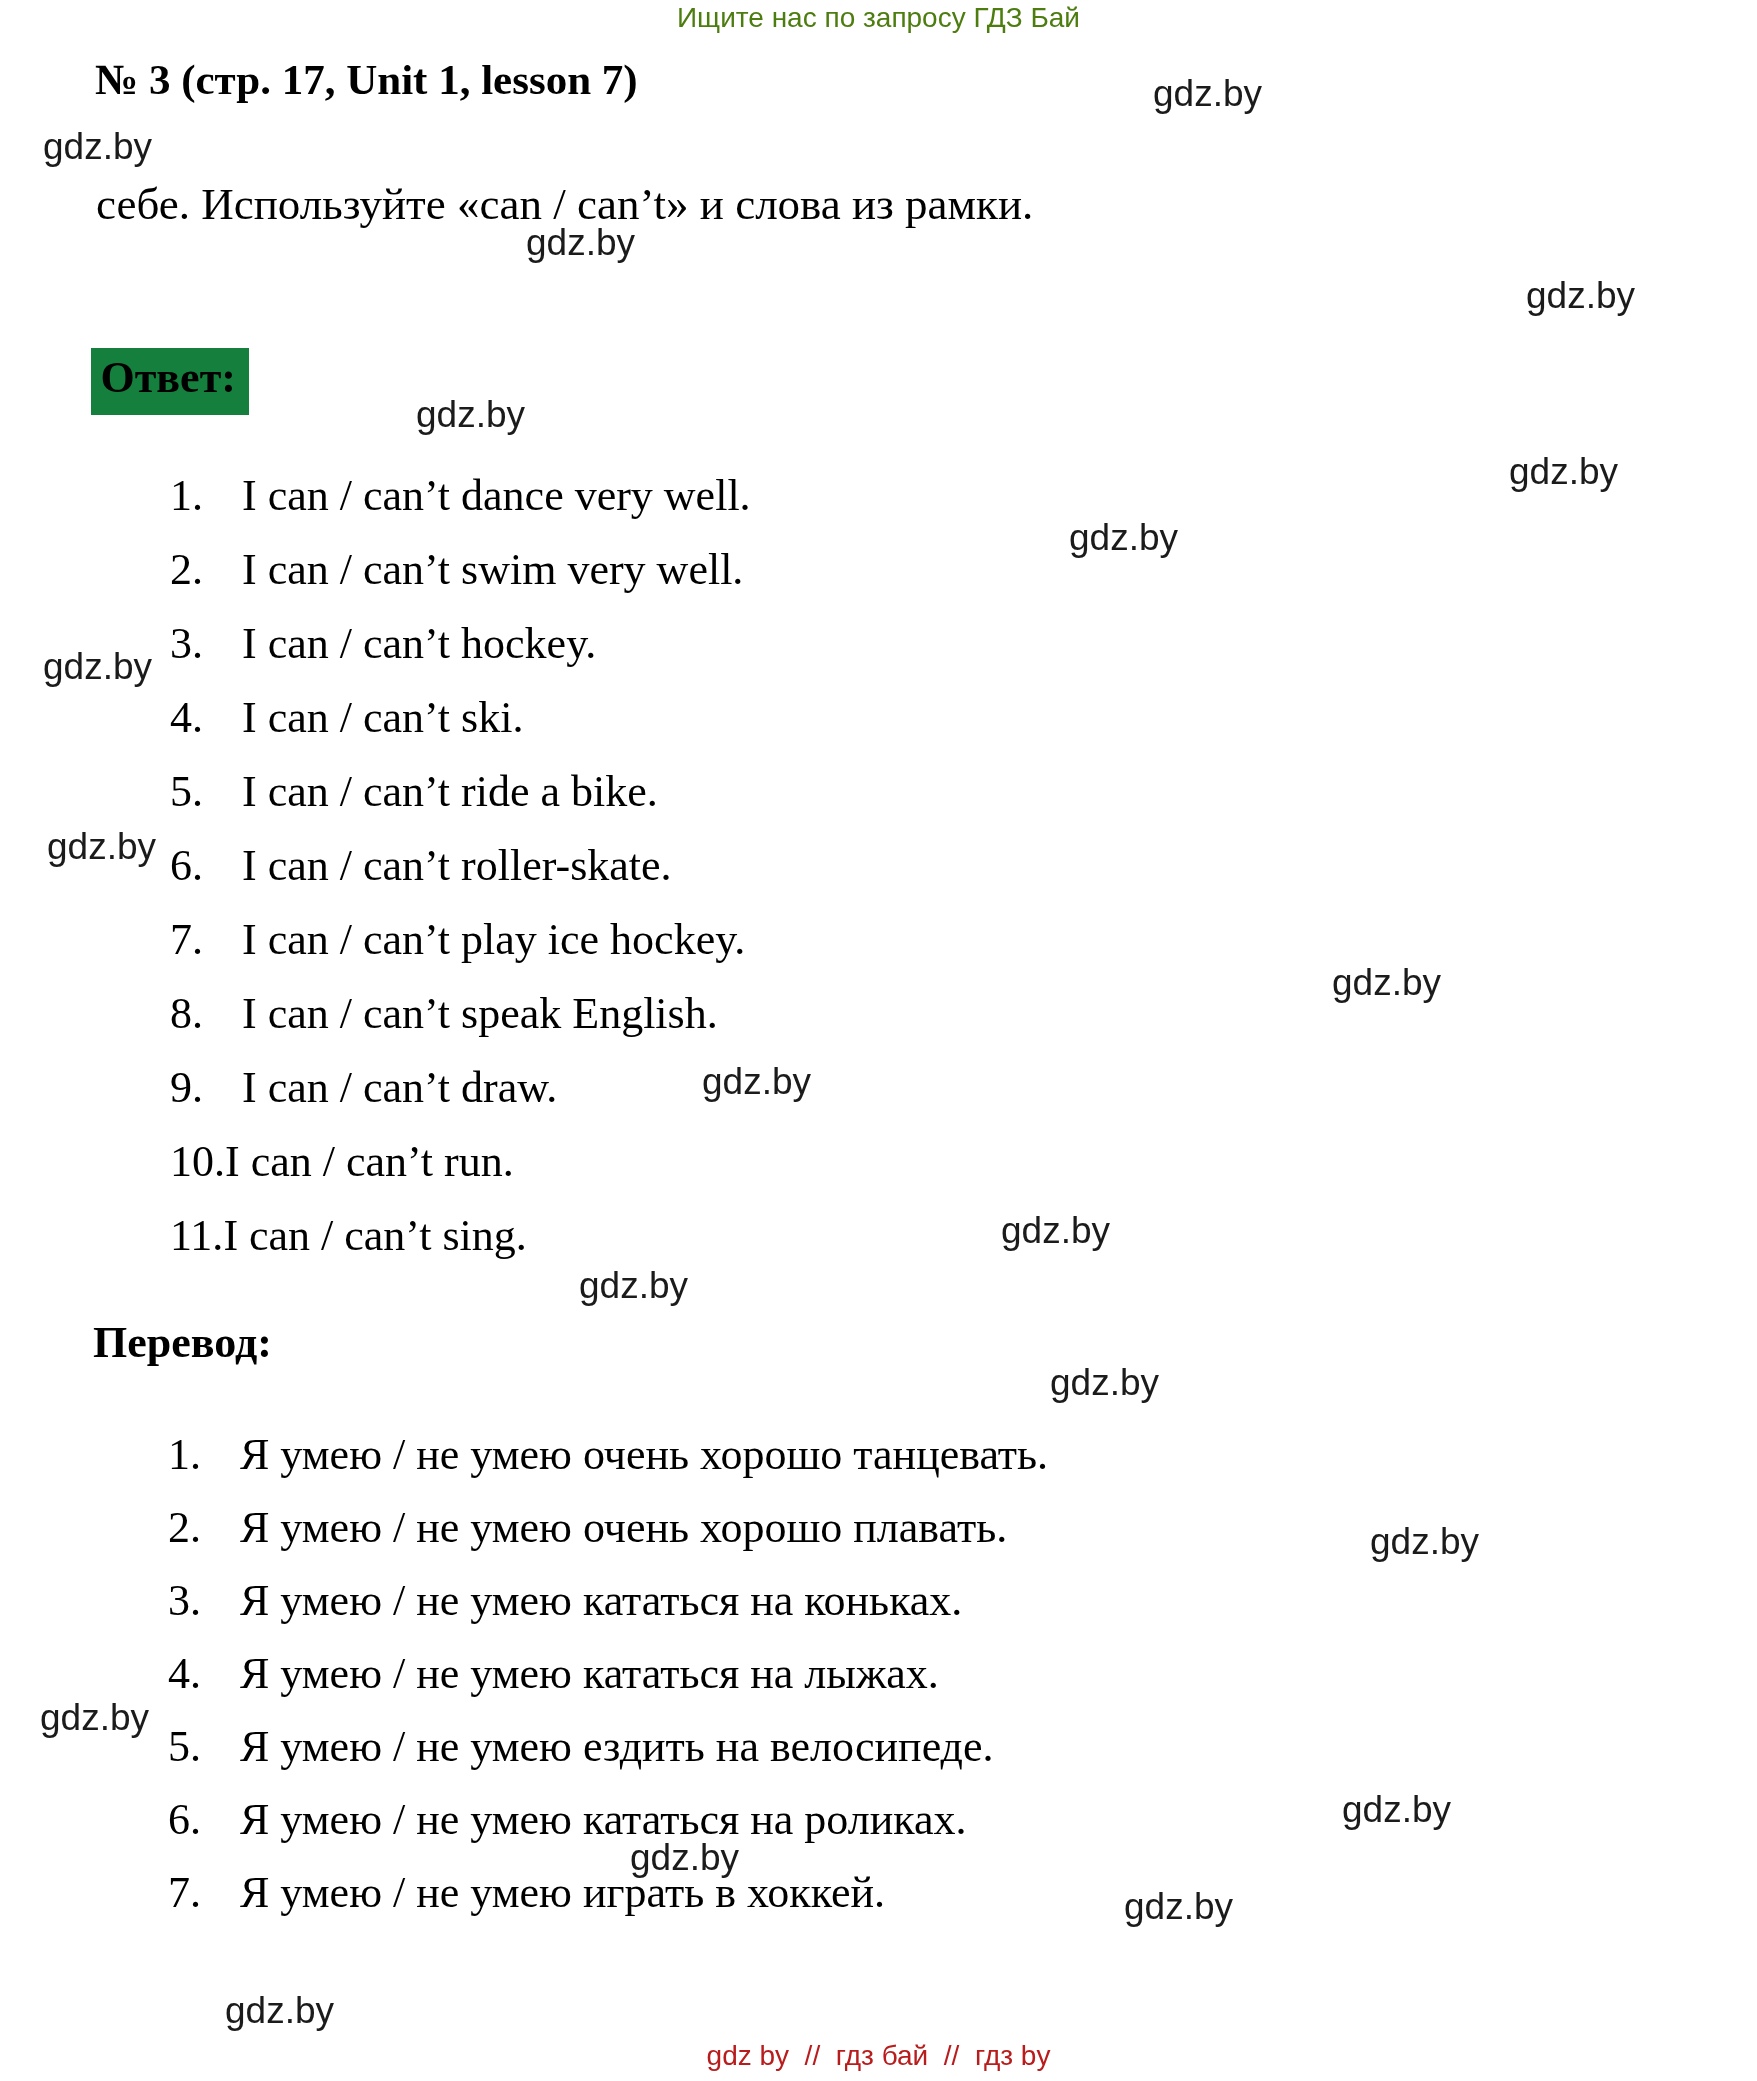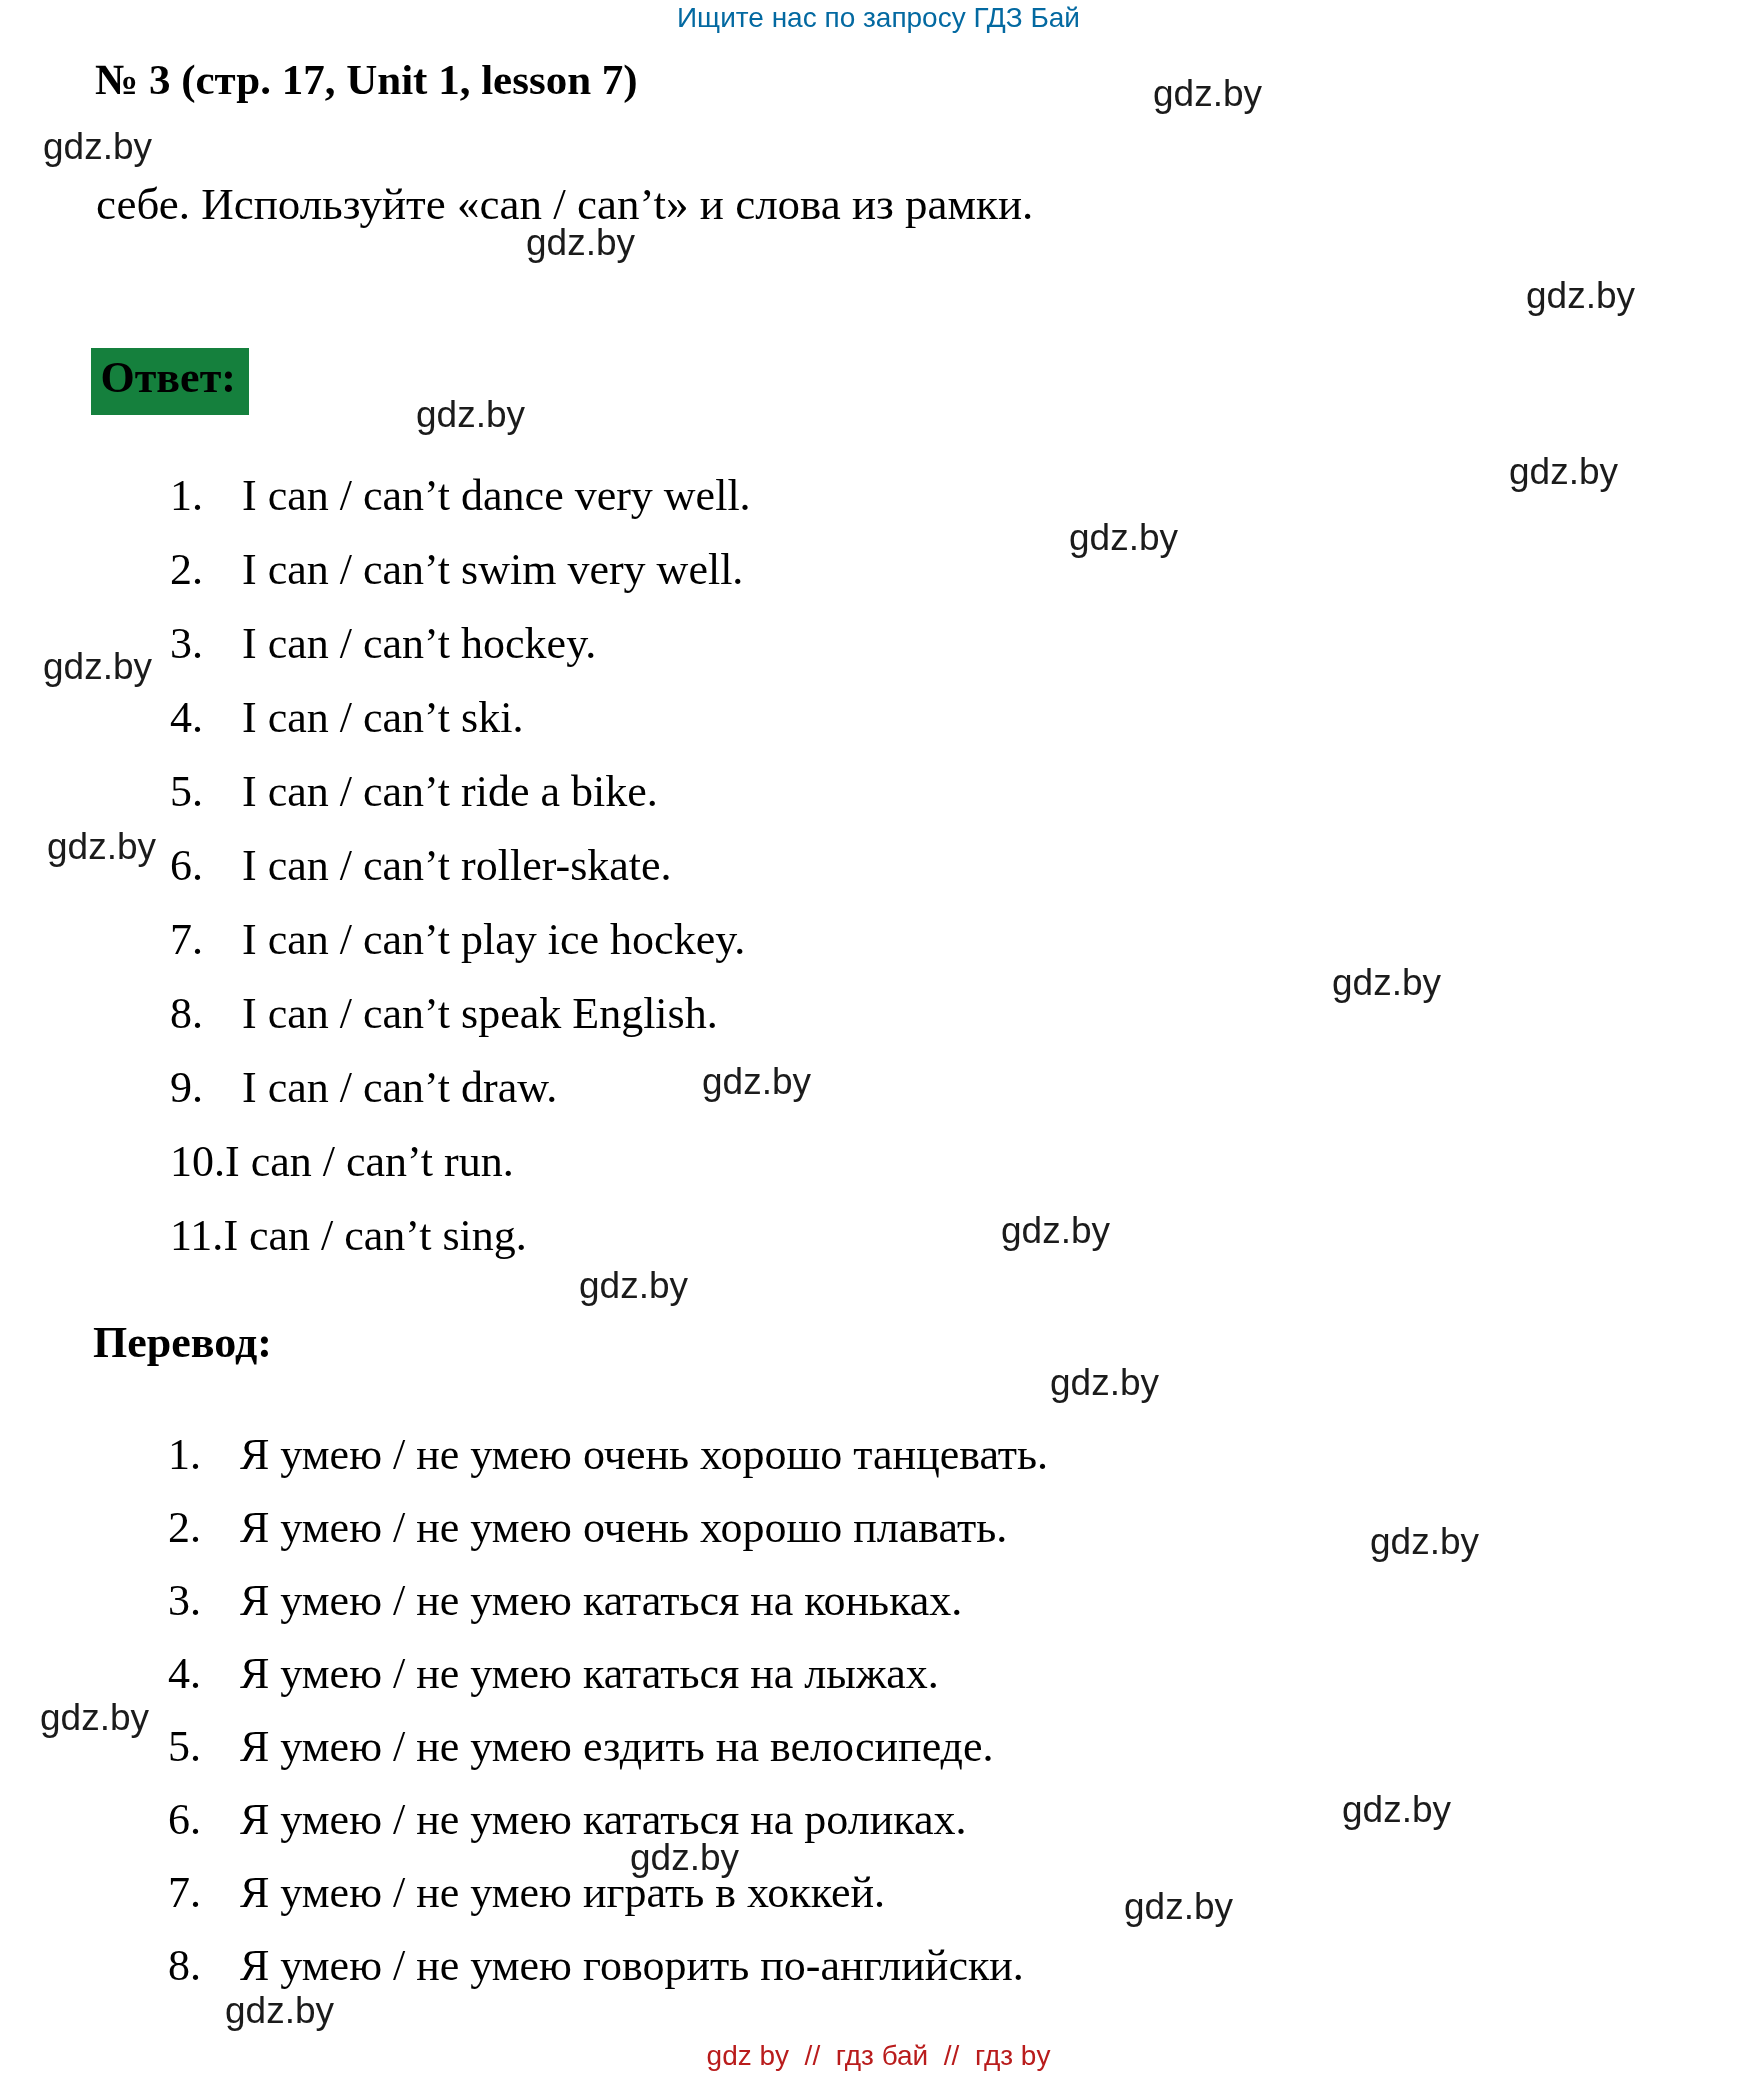--- a/index.html
+++ b/index.html
@@ -80,21 +80,21 @@
     font-family: "Liberation Sans", sans-serif;
     font-size: 28px;
     white-space: pre;
   }
 </style>
 </head>
 <body>
 
 <div class="page">
 
-  <div class="promo" style="color: #0369a1;">Ищите нас по запросу ГДЗ Бай</div>
+  <div class="promo" style="color: #4d7c0f;">Ищите нас по запросу ГДЗ Бай</div>
 
   <div class="title">№ 3 (стр. 17, Unit 1, lesson 7)</div>
 
   <div class="task">
     <div class="task-line">себе. Используйте «can / can’t» и слова из рамки.</div>
   </div>
 
   <div class="answer-label-wrap">
     <span class="answer-label" style="background: #15803d;">Ответ:</span>
   </div>
@@ -116,21 +116,20 @@
   <div class="translation-label">Перевод:</div>
 
   <ol class="list list-ru">
     <li class="g"><span class="num">1.</span><span>Я умею / не умею очень хорошо танцевать.</span></li>
     <li class="g"><span class="num">2.</span><span>Я умею / не умею очень хорошо плавать.</span></li>
     <li class="g"><span class="num">3.</span><span>Я умею / не умею кататься на коньках.</span></li>
     <li class="g"><span class="num">4.</span><span>Я умею / не умею кататься на лыжах.</span></li>
     <li class="g"><span class="num">5.</span><span>Я умею / не умею ездить на велосипеде.</span></li>
     <li class="g"><span class="num">6.</span><span>Я умею / не умею кататься на роликах.</span></li>
     <li class="g"><span class="num">7.</span><span>Я умею / не умею играть в хоккей.</span></li>
-    <li class="g"><span class="num">8.</span><span>Я умею / не умею говорить по-английски.</span></li>
   </ol>
 
   <span class="wm" style="left: 43px; top: 131px; color: rgb(27, 27, 27);">gdz.by</span>
   <span class="wm" style="left: 1153px; top: 78px; color: rgb(27, 27, 27);">gdz.by</span>
   <span class="wm" style="left: 526px; top: 227px; color: rgb(27, 27, 27);">gdz.by</span>
   <span class="wm" style="left: 1526px; top: 280px; color: rgb(27, 27, 27);">gdz.by</span>
   <span class="wm" style="left: 416px; top: 399px; color: rgb(27, 27, 27);">gdz.by</span>
   <span class="wm" style="left: 1509px; top: 456px; color: rgb(27, 27, 27);">gdz.by</span>
   <span class="wm" style="left: 1069px; top: 522px; color: rgb(27, 27, 27);">gdz.by</span>
   <span class="wm" style="left: 43px; top: 651px; color: rgb(27, 27, 27);">gdz.by</span>

